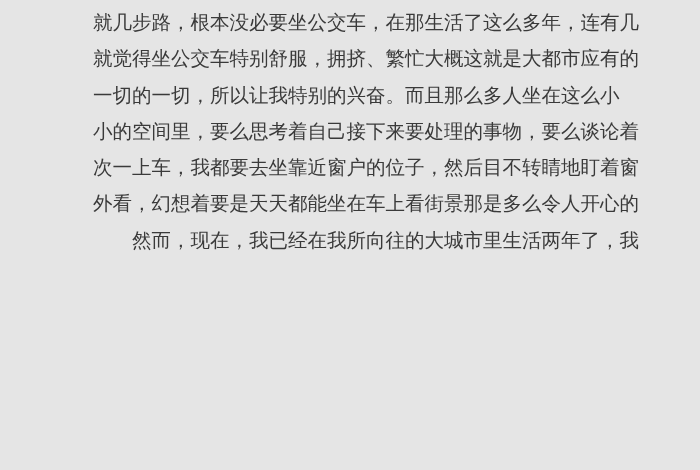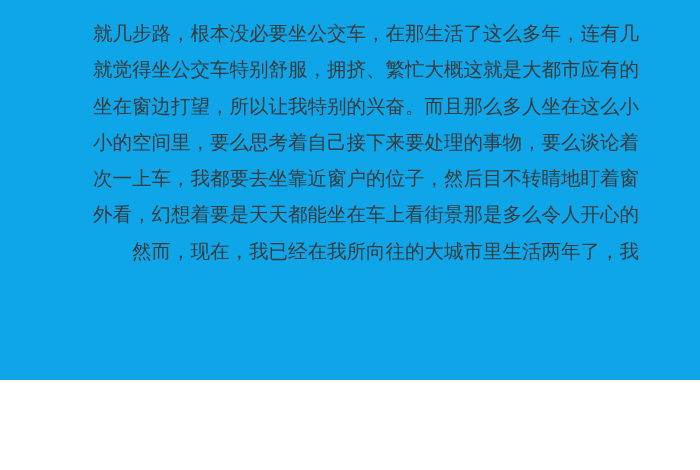--- a/index.html
+++ b/index.html
@@ -3,44 +3,44 @@
 <meta charset="utf-8">
 <style>
   html, body {
     margin: 0;
     padding: 0;
     background: #ffffff;
   }
   .page {
     position: relative;
     width: 700px;
-    height: 380px;
-    background: #0ea5e9;
+    height: 470px;
+    background: #e5e5e5;
     overflow: hidden;
     box-sizing: border-box;
-    padding: 16px 58px 0 93px;
+    padding: 5px 58px 0 93px;
   }
   .text-block {
     font-family: "Liberation Serif", "DejaVu Serif", serif;
     font-size: 19.5px;
     line-height: 36.3px;
     color: #3a3a3a;
     letter-spacing: 0px;
   }
   .text-line {
     white-space: nowrap;
     height: 36.3px;
   }
 </style>
 </head>
 <body>
 
 <div class="page">
   <div class="text-block">
     <div class="text-line">就几步路，根本没必要坐公交车，在那生活了这么多年，连有几</div>
     <div class="text-line">就觉得坐公交车特别舒服，拥挤、繁忙大概这就是大都市应有的</div>
-    <div class="text-line">坐在窗边打望，所以让我特别的兴奋。而且那么多人坐在这么小</div>
+    <div class="text-line">一切的一切，所以让我特别的兴奋。而且那么多人坐在这么小</div>
     <div class="text-line">小的空间里，要么思考着自己接下来要处理的事物，要么谈论着</div>
     <div class="text-line">次一上车，我都要去坐靠近窗户的位子，然后目不转睛地盯着窗</div>
     <div class="text-line">外看，幻想着要是天天都能坐在车上看街景那是多么令人开心的</div>
     <div class="text-line">　　然而，现在，我已经在我所向往的大城市里生活两年了，我</div>
   </div>
 </div>
 
 </body></html>

